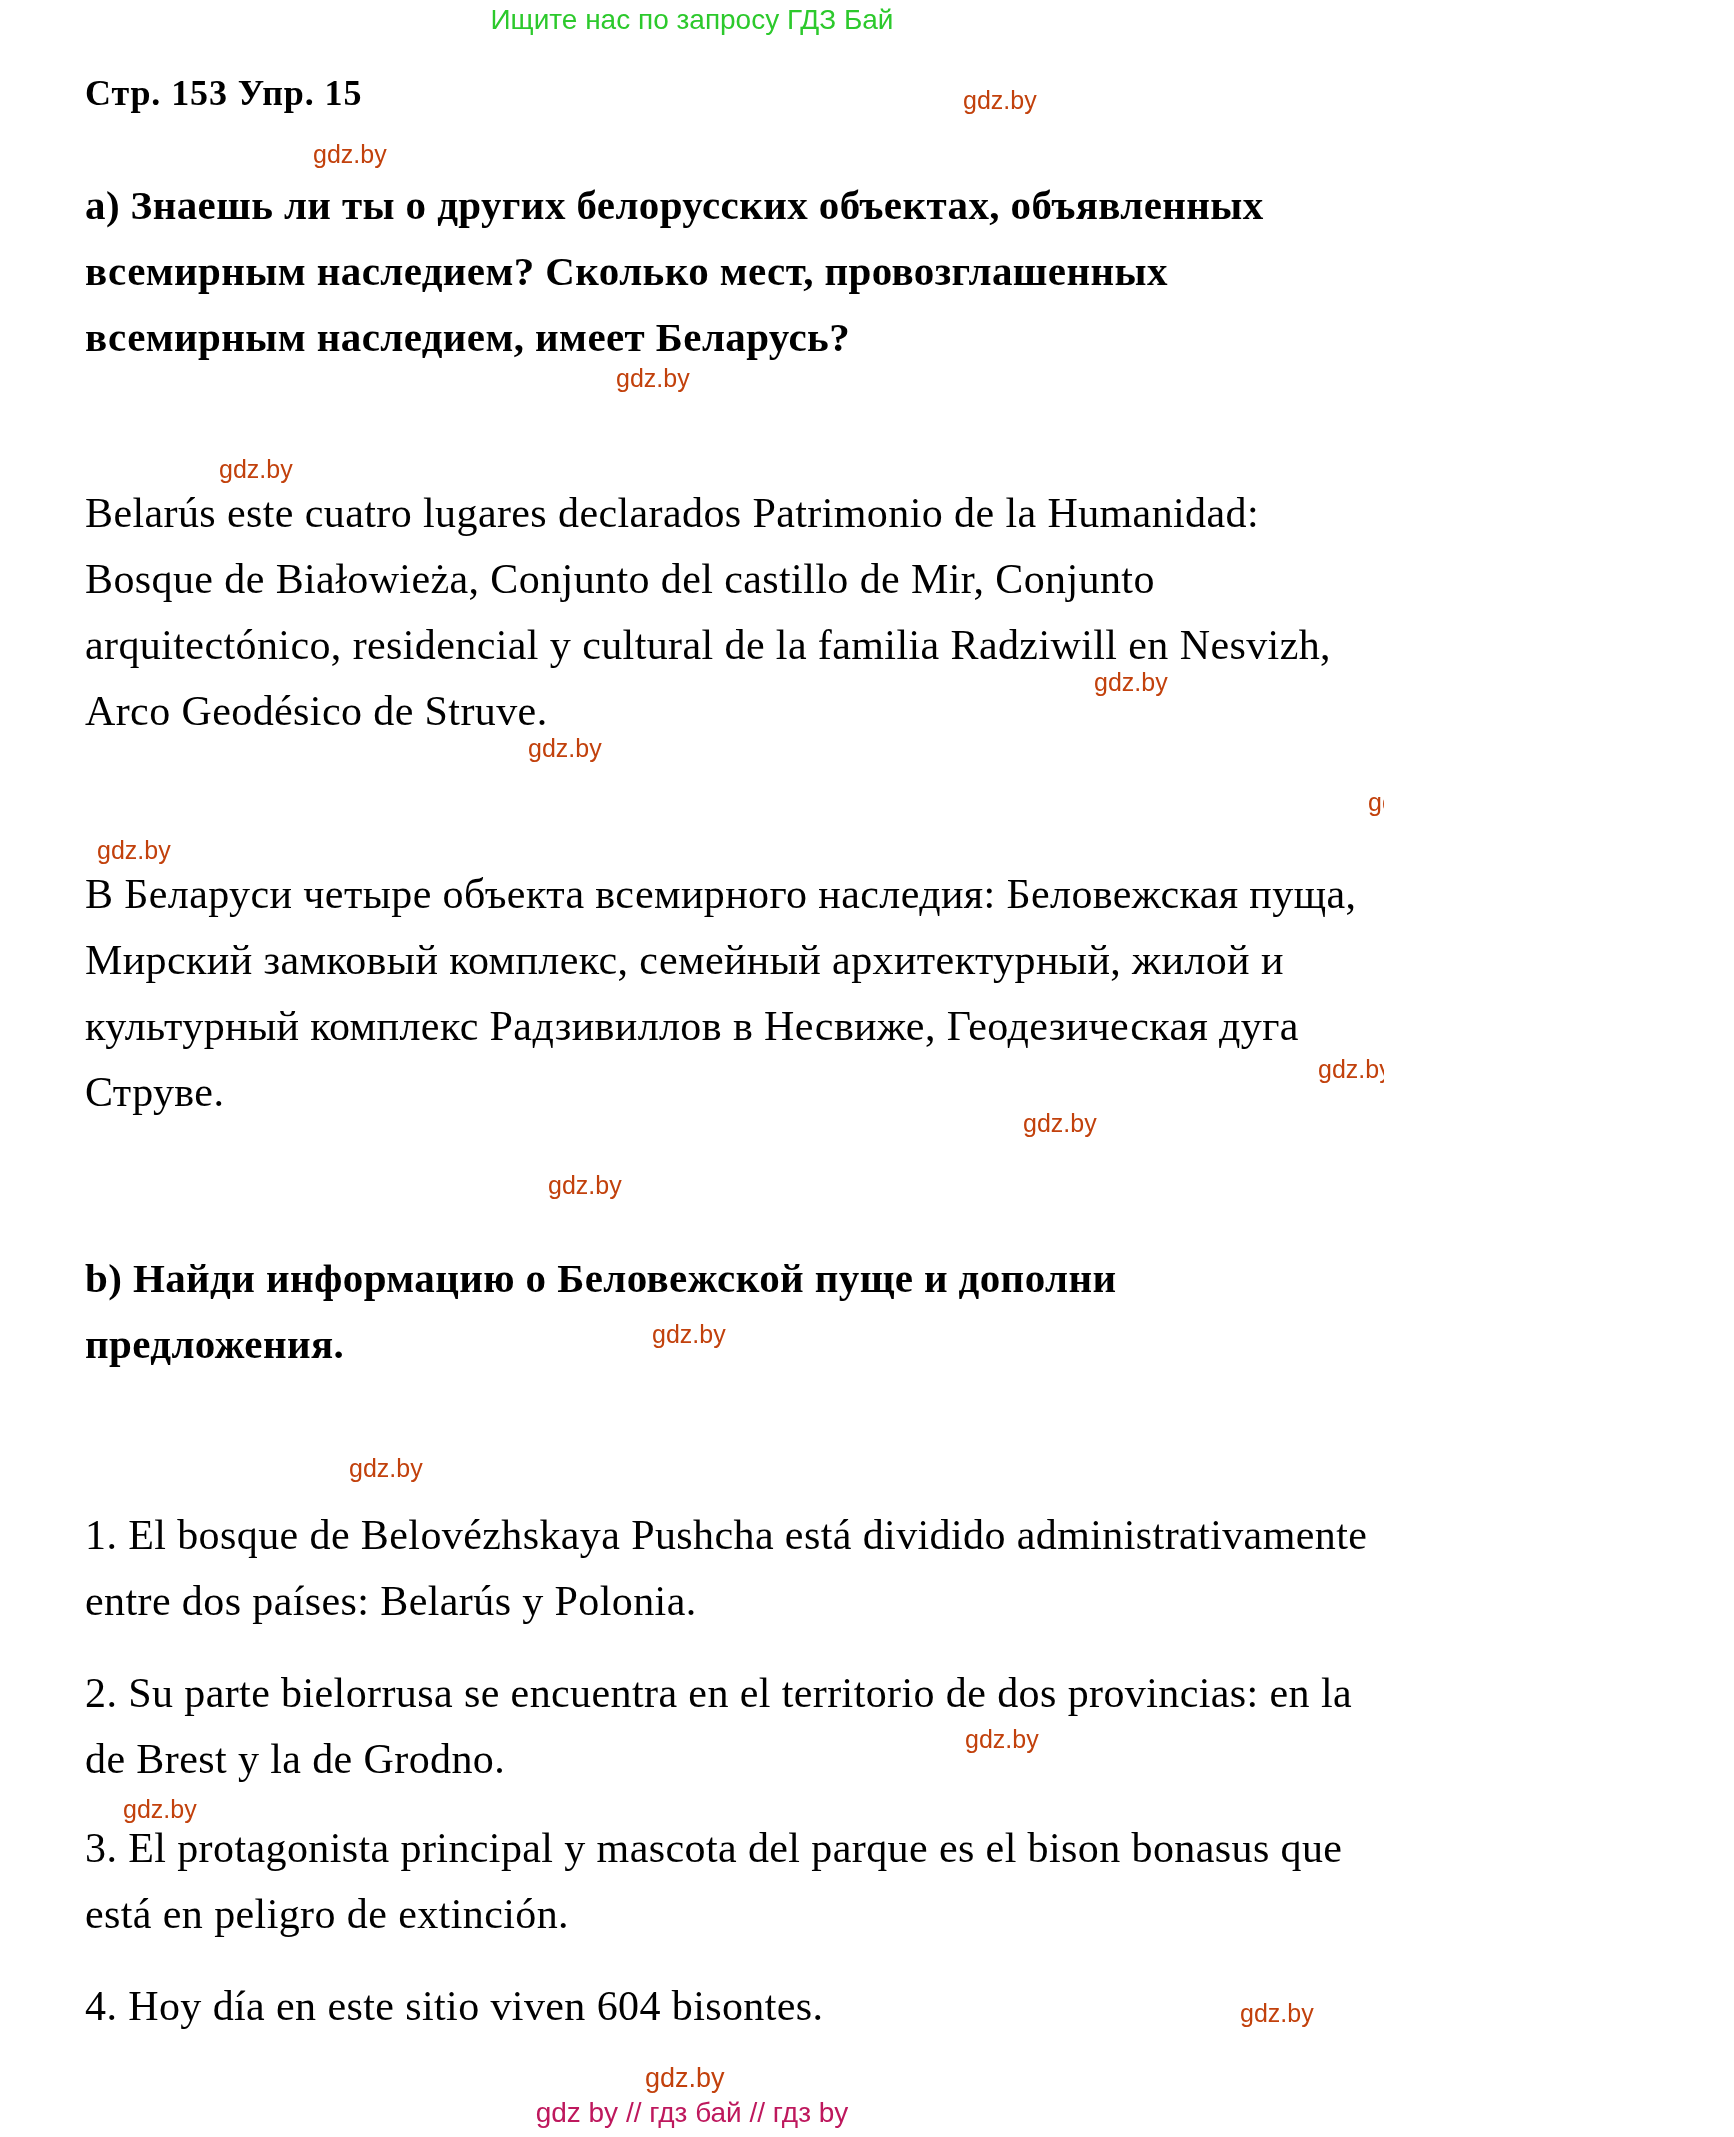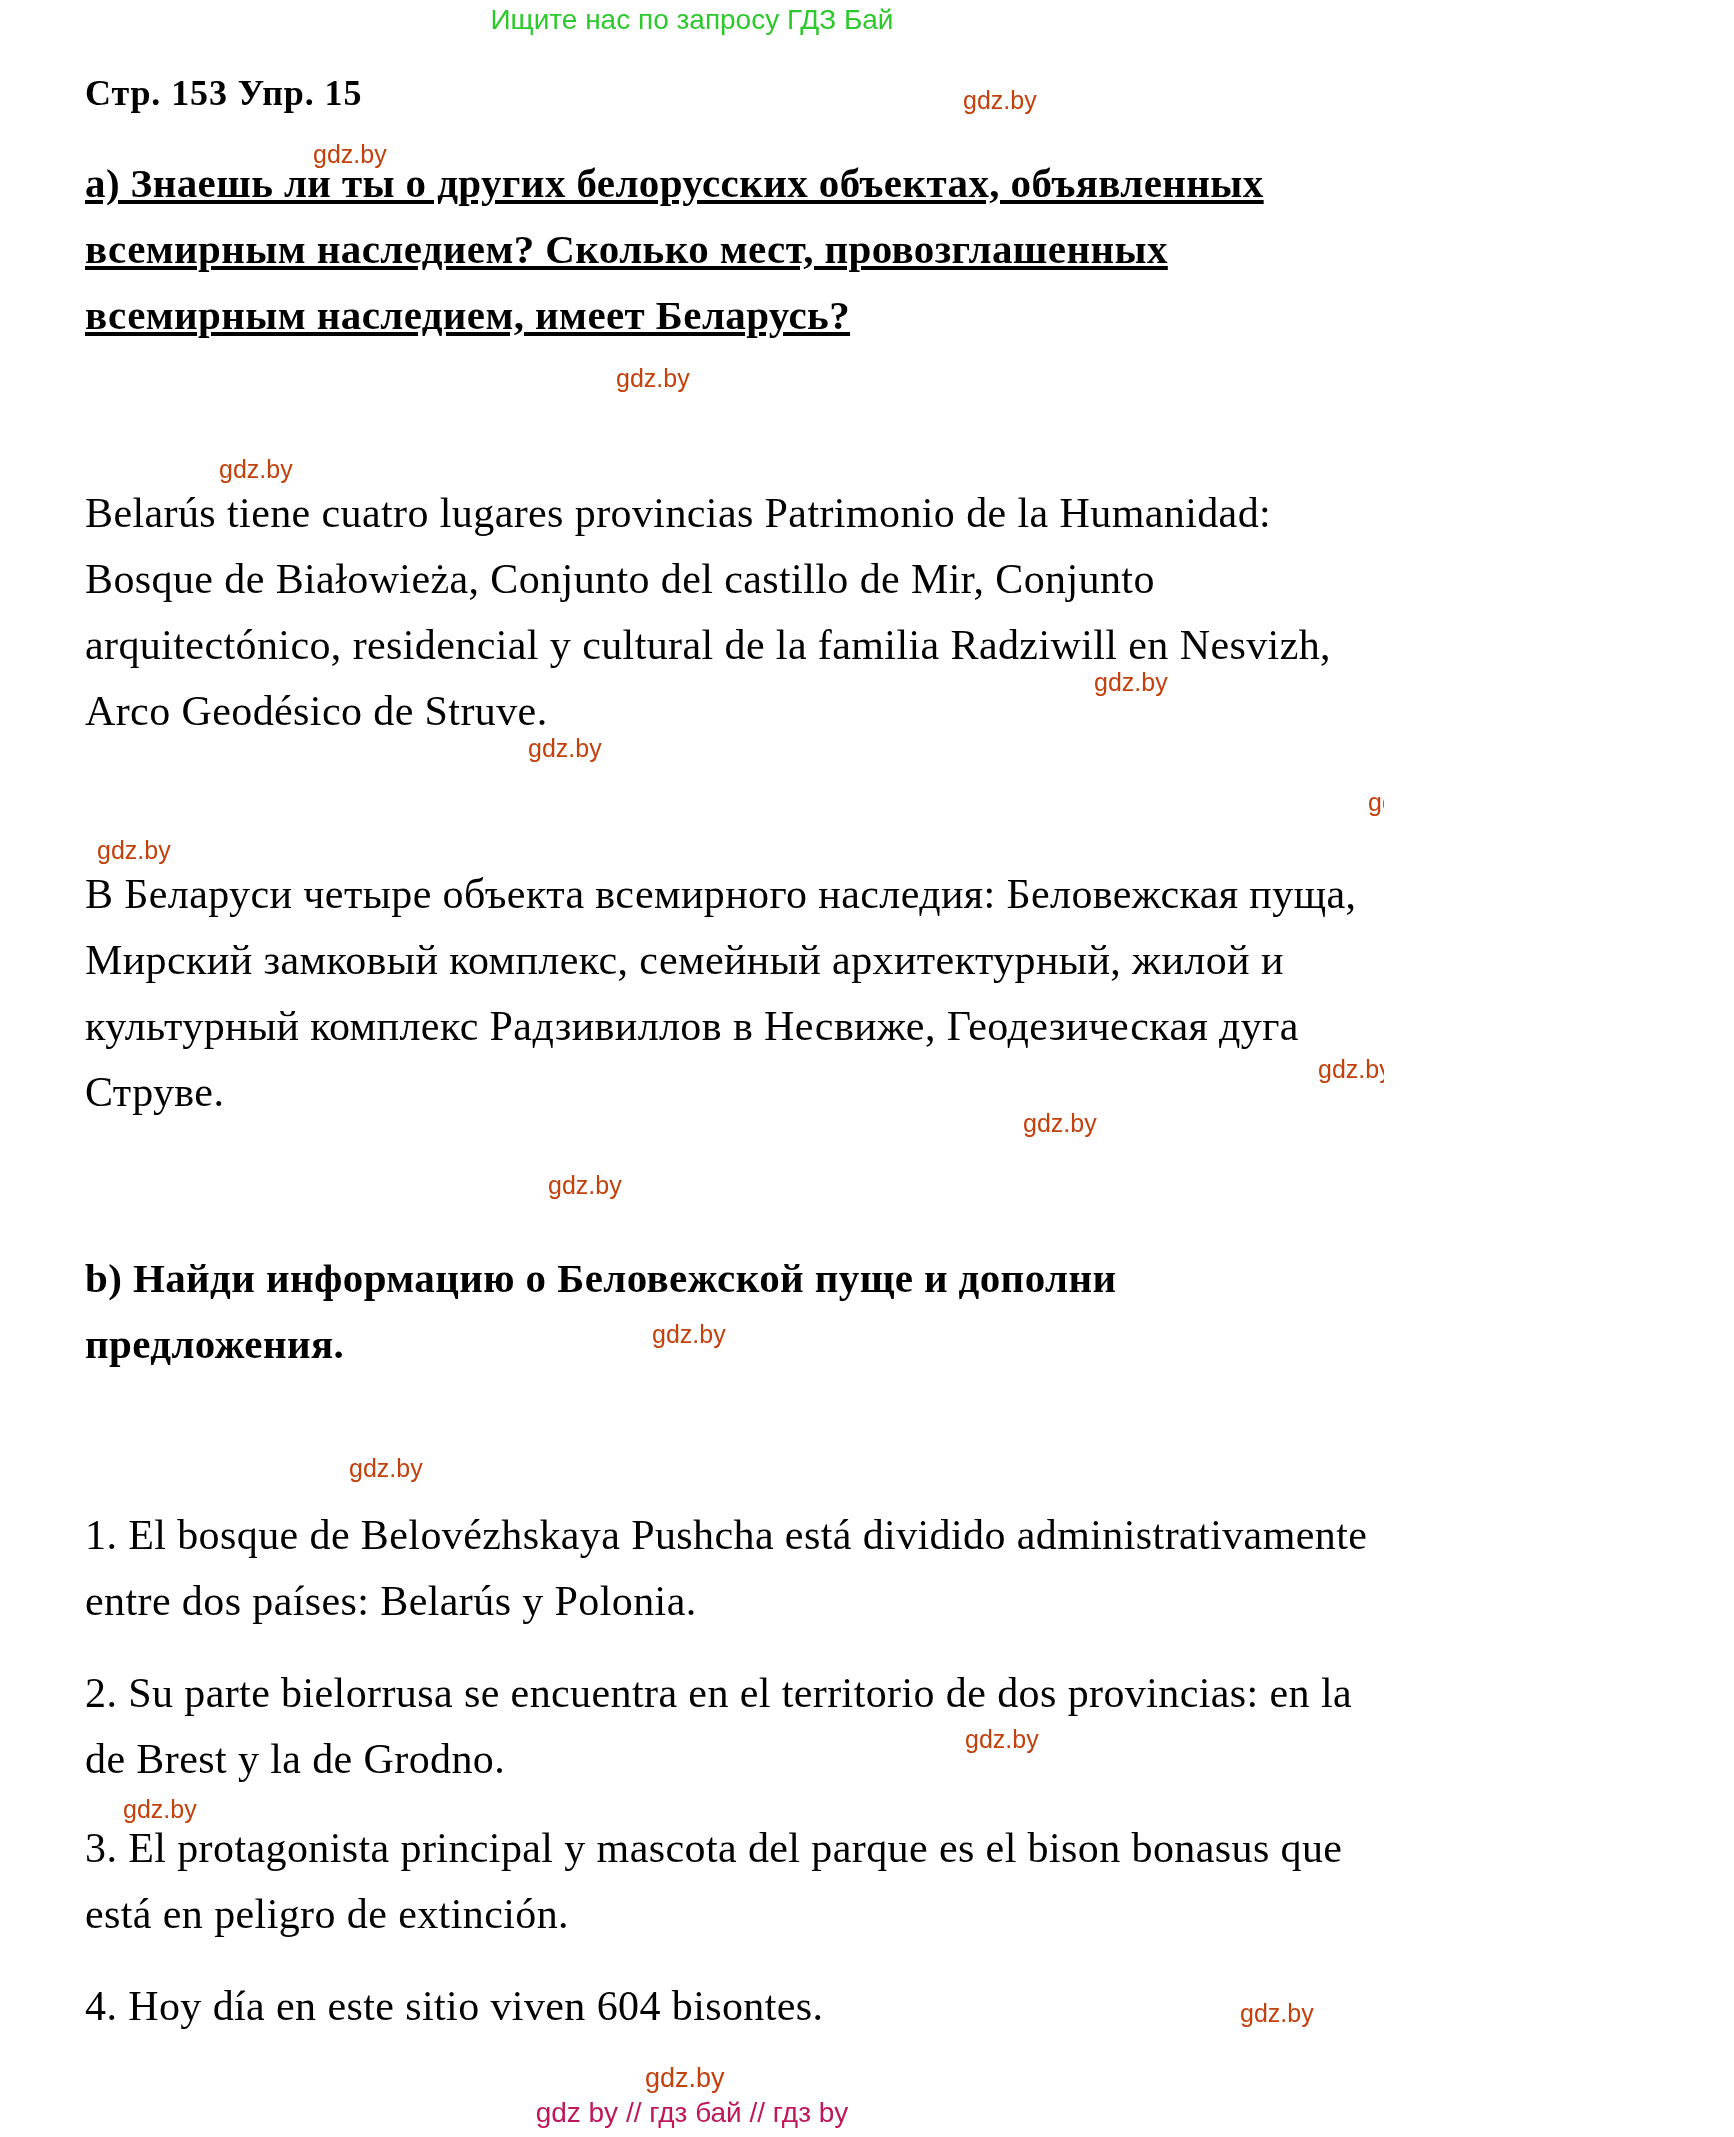--- a/index.html
+++ b/index.html
@@ -70,28 +70,28 @@
 </style>
 </head>
 <body>
 
 <div class="page">
 
   <div class="banner">Ищите нас по запросу ГДЗ Бай</div>
 
   <h1 class="title" style="left:85px; top:72px;">Стр. 153 Упр. 15</h1>
 
-  <div class="para bold" style="left:85px; top:150px;text-decoration:underline;">
+  <div class="para bold" style="left:85px; top:172px;">
     <div class="ln">а) Знаешь ли ты о других белорусских объектах, объявленных</div>
     <div class="ln">всемирным наследием? Сколько мест, провозглашенных</div>
     <div class="ln">всемирным наследием, имеет Беларусь?</div>
   </div>
 
   <div class="para" style="left:85px; top:480px;">
-    <div class="ln">Belarús tiene cuatro lugares provincias Patrimonio de la Humanidad:</div>
+    <div class="ln">Belarús este cuatro lugares declarados Patrimonio de la Humanidad:</div>
     <div class="ln">Bosque de Białowieża, Conjunto del castillo de Mir, Conjunto</div>
     <div class="ln">arquitectónico, residencial y cultural de la familia Radziwill en Nesvizh,</div>
     <div class="ln">Arco Geodésico de Struve.</div>
   </div>
 
   <div class="para" style="left:85px; top:861px;">
     <div class="ln">В Беларуси четыре объекта всемирного наследия: Беловежская пуща,</div>
     <div class="ln">Мирский замковый комплекс, семейный архитектурный, жилой и</div>
     <div class="ln">культурный комплекс Радзивиллов в Несвиже, Геодезическая дуга</div>
     <div class="ln">Струве.</div>

